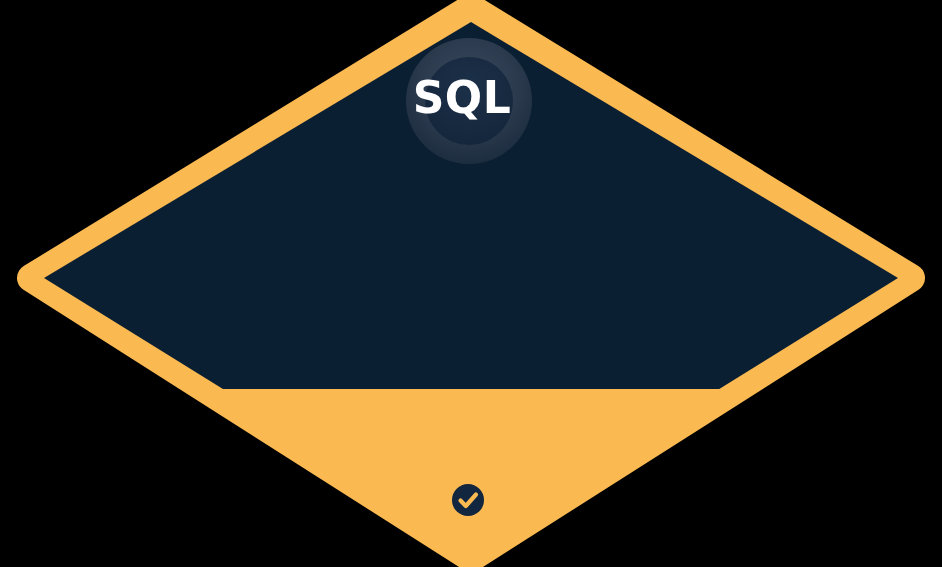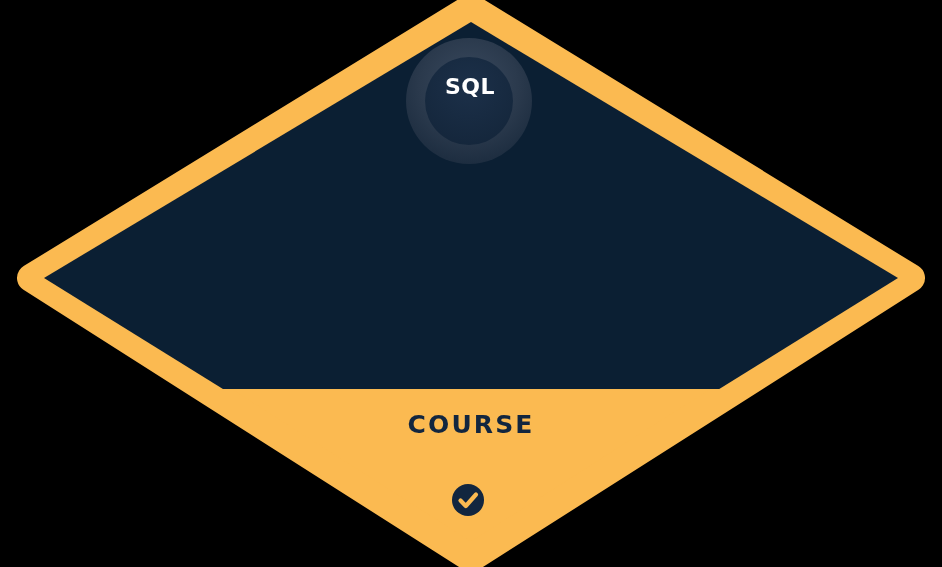--- a/index.html
+++ b/index.html
@@ -40,26 +40,25 @@
     pointer-events: none;
   }
 
   .emblem-text {
     position: absolute;
     left: 0;
     top: 76px;
     width: 924px;
     text-align: center;
     font-family: "DejaVu Sans", sans-serif;
-    font-size: 22px;
+    font-size: 44px;
     font-weight: bold;
     letter-spacing: 0.5px;
     color: #ffffff;
     line-height: 1;
-    margin-left: 8px;
   }
 
   .course-title {
     position: absolute;
     left: 0;
     top: 244px;
     width: 942px;
     text-align: center;
     font-family: "DejaVu Sans", sans-serif;
     font-size: 42px;
@@ -134,18 +133,17 @@
       <path d="M 460.5 500.5 L 465.8 506 L 476 494.5" fill="none" stroke="#FBBA51" stroke-width="4.2" stroke-linecap="round" stroke-linejoin="round"></path>
     </g>
   </svg>
 
   <div class="overlay">
 
     <div class="emblem-text">SQL</div>
 
 
     <div class="status-block">
-      <span class="status-line">COURSE</span>
     </div>
 
   </div>
 
 </div>
 
 </body></html>

